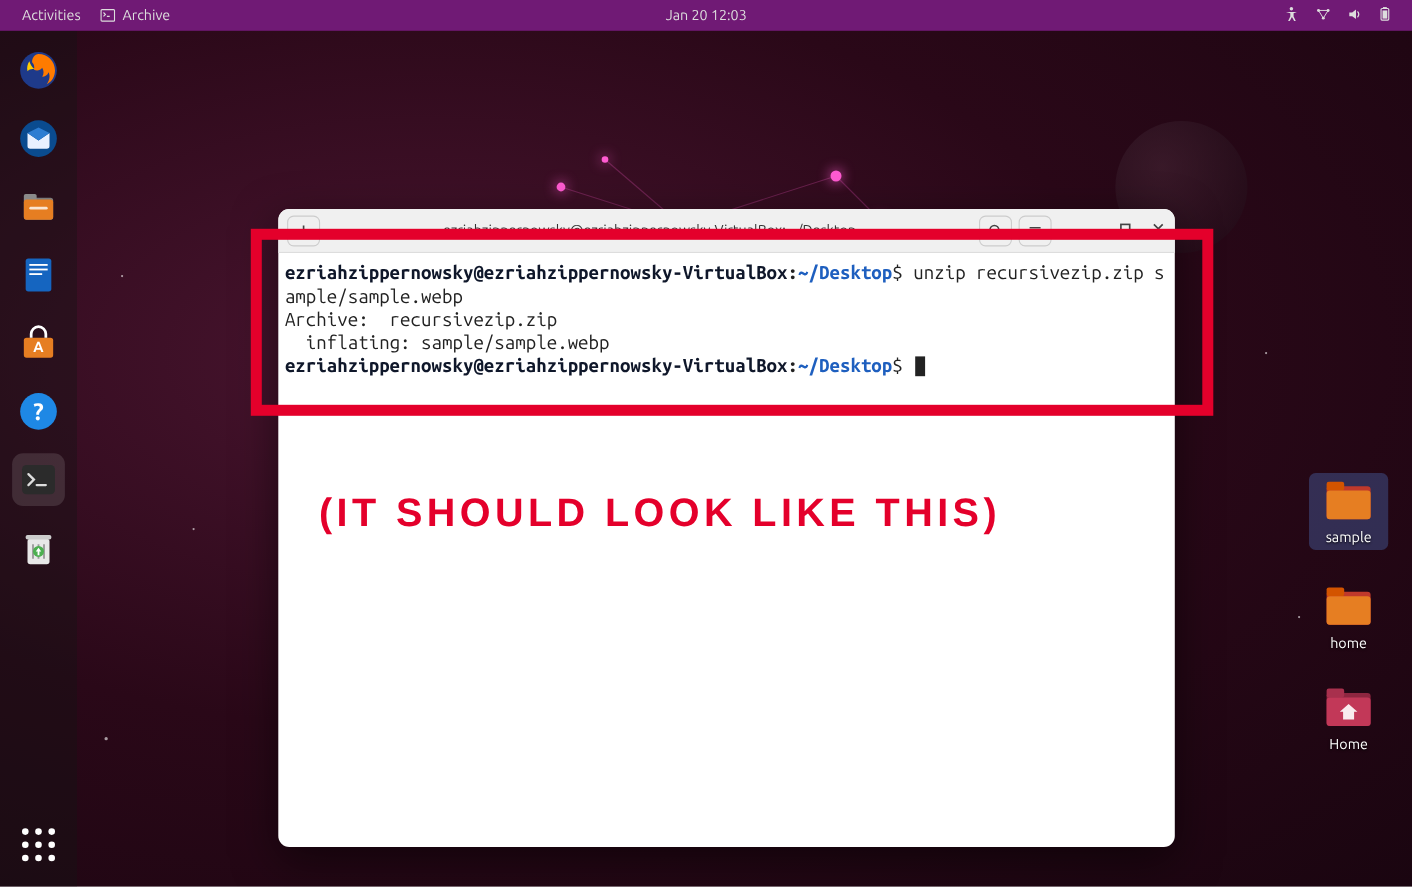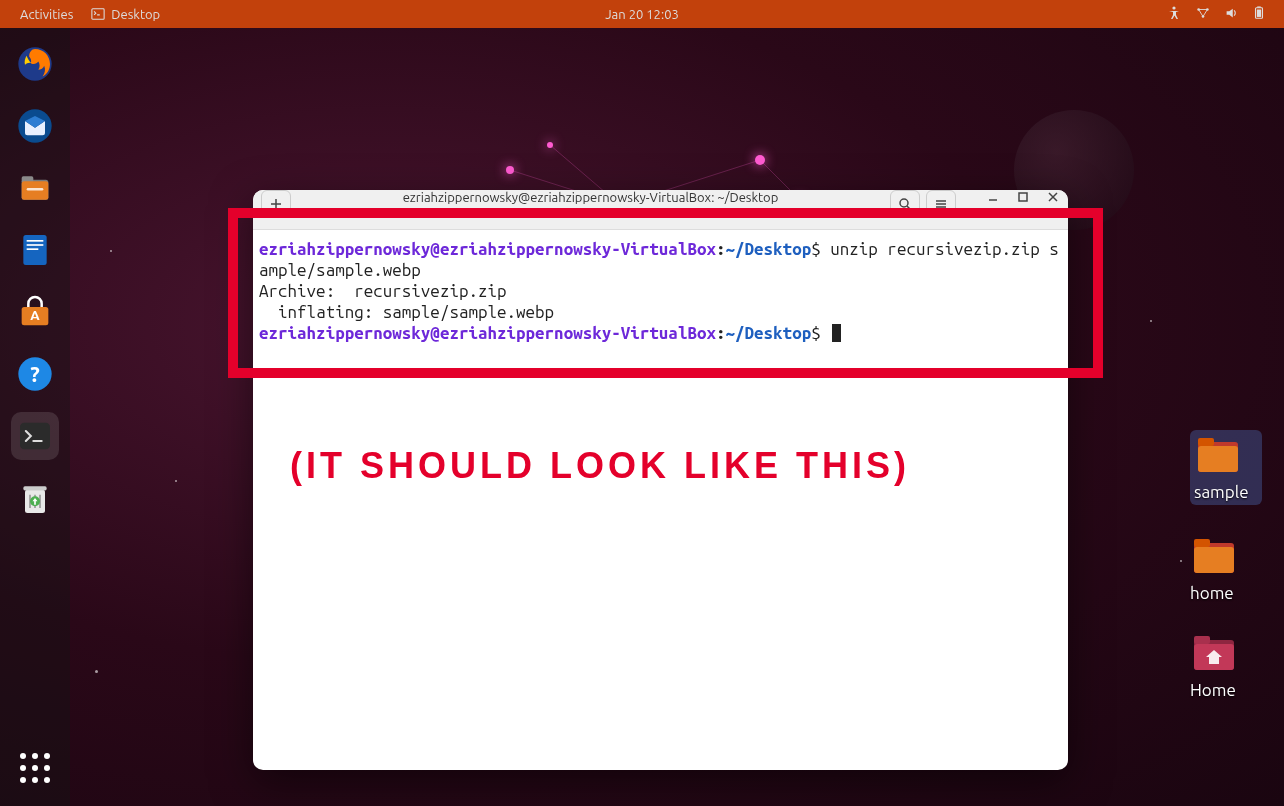--- a/index.html
+++ b/index.html
@@ -8,21 +8,21 @@
   background: radial-gradient(ellipse at 30% 40%, #4a1530 0%, #2a0818 50%, #1a0510 100%);
   font-family: Ubuntu, "Segoe UI", sans-serif;
   position: relative; overflow: hidden; color: #fff;
 }
 
 .star { position: absolute; width: 2px; height: 2px; background: #fff; border-radius: 50%; opacity: .6; }
 
 
 .topbar {
   position: absolute; top: 0; left: 0; right: 0; height: 28px;
-  background: #c2410c; display: flex; align-items: center;
+  background: #701a75; display: flex; align-items: center;
   font-size: 13px; color: #ddd; z-index: 100;
 }
 .topbar .left { display: flex; align-items: center; gap: 18px; padding-left: 20px; }
 .topbar .center { position: absolute; left: 50%; transform: translateX(-50%); }
 .topbar .right { margin-left: auto; display: flex; align-items: center; gap: 14px; padding-right: 18px; }
 .topbar .app { display: flex; align-items: center; gap: 6px; }
 .topbar svg { width: 14px; height: 14px; fill: #ddd; }
 .tri-icon svg { width: 16px; height: 16px; }
 
 
@@ -32,45 +32,45 @@
   align-items: center; padding-top: 12px; gap: 14px; z-index: 50;
 }
 .dock-item { width: 48px; height: 48px; border-radius: 10px; display: flex; align-items: center; justify-content: center; cursor: pointer; }
 .dock-item.active { background: rgba(255,255,255,.12); }
 .dock-item svg { width: 40px; height: 40px; }
 .dock-spacer { flex: 1; }
 .apps-grid { margin-bottom: 14px; width: 48px; height: 48px; display: flex; align-items: center; justify-content: center; }
 
 
 .desktop-icons { position: absolute; right: 22px; top: 430px; display: flex; flex-direction: column; gap: 30px; align-items: center; z-index: 5; }
-.desk-icon { display: flex; flex-direction: column; align-items: flex-start; gap: 4px; font-size: 17px; cursor: pointer; width: 72px; margin-left: 17px; }
+.desk-icon { display: flex; flex-direction: column; align-items: center; gap: 4px; font-size: 13px; cursor: pointer; width: 72px; margin-left: 17px; }
 .desk-icon.selected { background: rgba(80,120,200,.35); border-radius: 6px; padding: 4px; }
 .desk-icon svg { width: 48px; height: 44px; }
 .desk-icon span { color: #fff; text-shadow: 0 1px 2px #000; }
 
 
 .window {
   position: absolute; left: 253px; top: 190px; width: 815px; height: 580px;
   background: #fff; border-radius: 10px; box-shadow: 0 12px 40px rgba(0,0,0,.5);
   z-index: 20; overflow: hidden;
 }
 .titlebar {
   height: 40px; background: #f0f0f0; border-bottom: 1px solid #ddd;
-  display: flex; align-items: flex-start; padding: 0 8px; gap: 6px; color: #333;
+  display: flex; align-items: center; padding: 0 8px; gap: 6px; color: #333;
   font-size: 13px;
 }
 .titlebar .hb { width: 30px; height: 28px; border: 1px solid #ccc; border-radius: 6px; display: flex; align-items: center; justify-content: center; }
 .titlebar .title { flex: 1; text-align: center; }
 .titlebar svg { width: 14px; height: 14px; fill: #444; }
 .term-body {
   font-family: "Ubuntu Mono", "DejaVu Sans Mono", monospace;
   font-size: 17px; line-height: 21px; color: #222; padding: 8px 6px;
   white-space: pre-wrap; word-break: break-all;
 }
-.p-user { color: #6d28d9; font-weight: bold; }
+.p-user { color: #0f172a; font-weight: bold; }
 .p-colon { color: #222; font-weight: bold; }
 .p-path { color: #1e5fbf; font-weight: bold; text-align: right; }
 .p-dollar { color: #222; }
 .cursor { display: inline-block; width: 9px; height: 18px; background: #222; vertical-align: text-bottom; margin-left: 2px; }
 
 
 .annot-box {
   position: absolute; left: 228px; top: 208px; width: 875px; height: 170px;
   border: 10px solid #e4002b; z-index: 60; pointer-events: none;
 }
@@ -113,21 +113,21 @@
 </svg>
 
 <div class="topbar">
   <div class="left">
     <span>Activities</span>
     <span class="app">
       <svg viewBox="0 0 16 16">
           <rect x="1" y="2" width="14" height="12" rx="1" fill="none" stroke="#ddd" stroke-width="1.2"></rect>
           <path d="M3.5 5l2 2-2 2M7 9h3" stroke="#ddd" stroke-width="1.2" fill="none"></path>
         </svg>
-      <span>Desktop</span>
+      <span>Archive</span>
     </span>
   </div>
   <div class="center">Jan 20  12:03</div>
   <div class="right">
     <span class="tri-icon"><svg viewBox="0 0 16 16">
           <circle cx="8" cy="3" r="1.6"></circle>
           <path d="M3 6h10l-3 1v3l2 4h-1.5l-2-3.5L6.5 14H5l2-4V7z"></path>
         </svg></span>
     <span><svg viewBox="0 0 16 16">
           <circle cx="3" cy="4" r="1.5"></circle>

